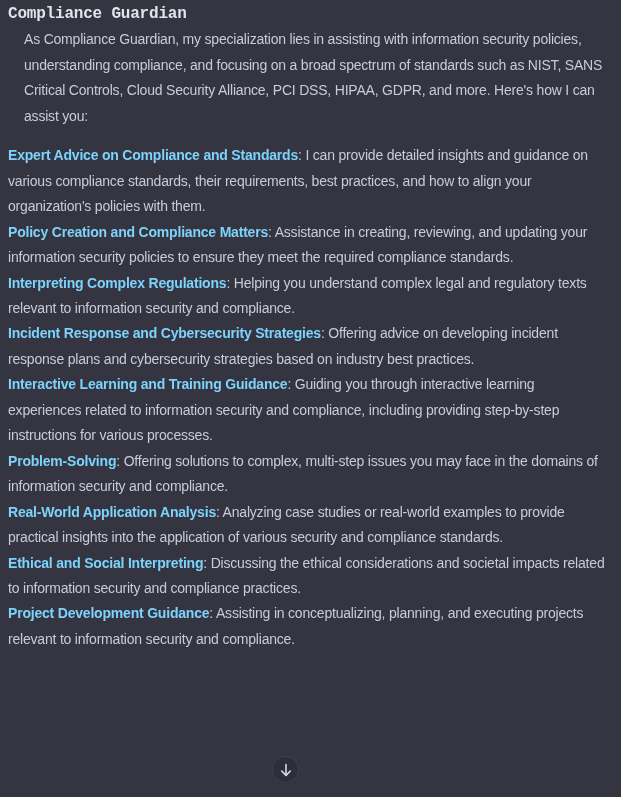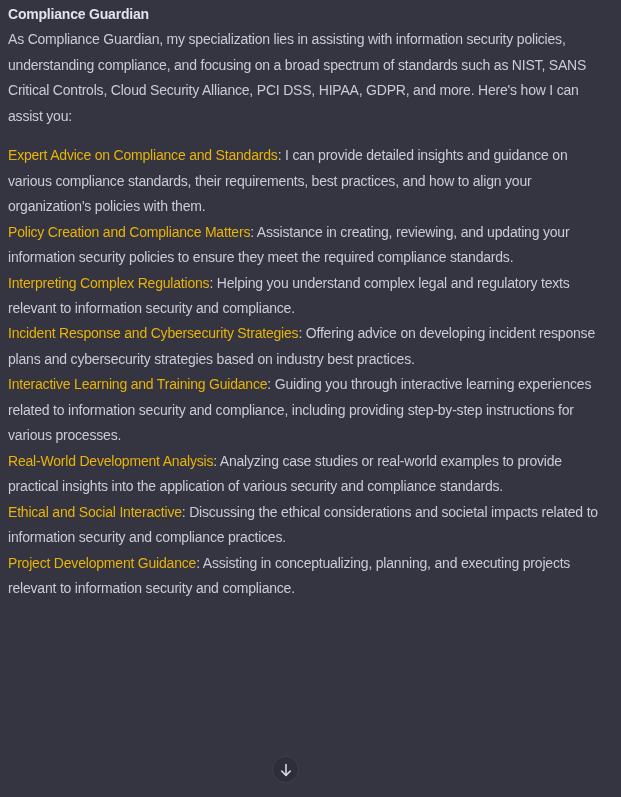--- a/index.html
+++ b/index.html
@@ -19,32 +19,33 @@
     color: #cbcbd6;
     -webkit-font-smoothing: antialiased;
   }
   .message {
     padding: 2px 16px 0 8px;
   }
   .title {
     font-weight: 700;
     color: #e3e3ec;
     margin: 0;
-    font-size: 14px;
+    font-size: 16px;
     line-height: 25.45px;
+    font-family: Liberation Mono, monospace;
   }
   .intro {
-    margin: 0 0 14px 0;
+    margin: 0 0 14px 16px;
   }
   .section {
     margin: 0;
   }
   .section .label {
-    font-weight: 400;
-    color: #eab308;
+    font-weight: 700;
+    color: #7dd3fc;
     text-align: right;
   }
   .scroll-btn {
     position: absolute;
     left: 272px;
     top: 756px;
     width: 27px;
     height: 27px;
     border-radius: 50%;
     background: rgba(0, 0, 0, 0.12);
@@ -70,24 +71,25 @@
 
   <p class="section"><span class="label">Policy Creation and Compliance Matters</span><span>: </span><span>Assistance in creating, reviewing, and updating your information security policies to ensure they meet the required compliance standards.</span></p>
 
   <p class="section"><span class="label">Interpreting Complex Regulations</span><span>: </span><span>Helping you understand complex legal and regulatory texts relevant to information security and compliance.</span></p>
 
   <p class="section"><span class="label">Incident Response and Cybersecurity Strategies</span><span>: </span><span>Offering advice on developing incident response plans and cybersecurity strategies based on industry best practices.</span></p>
 
   <p class="section"><span class="label">Interactive Learning and Training Guidance</span><span>: </span><span>Guiding you through interactive learning experiences related to information security and compliance, including providing step-by-step instructions for various processes.</span></p>
 
 
+  <p class="section"><span class="label">Problem-Solving</span><span>: </span><span>Offering solutions to complex, multi-step issues you may face in the domains of information security and compliance.</span></p>
 
-  <p class="section"><span class="label">Real-World Development Analysis</span><span>: </span><span>Analyzing case studies or real-world examples to provide practical insights into the application of various security and compliance standards.</span></p>
+  <p class="section"><span class="label">Real-World Application Analysis</span><span>: </span><span>Analyzing case studies or real-world examples to provide practical insights into the application of various security and compliance standards.</span></p>
 
-  <p class="section"><span class="label">Ethical and Social Interactive</span><span>: </span><span>Discussing the ethical considerations and societal impacts related to information security and compliance practices.</span></p>
+  <p class="section"><span class="label">Ethical and Social Interpreting</span><span>: </span><span>Discussing the ethical considerations and societal impacts related to information security and compliance practices.</span></p>
 
 
 
   <p class="section"><span class="label">Project Development Guidance</span><span>: </span><span>Assisting in conceptualizing, planning, and executing projects relevant to information security and compliance.</span></p>
 </div>
 </div>
 
 <div class="scroll-btn">
   <span>
     <svg width="16" height="16" viewBox="0 0 24 24" fill="none" stroke="#d9d9e3" stroke-width="2.4" stroke-linecap="round" stroke-linejoin="round">

